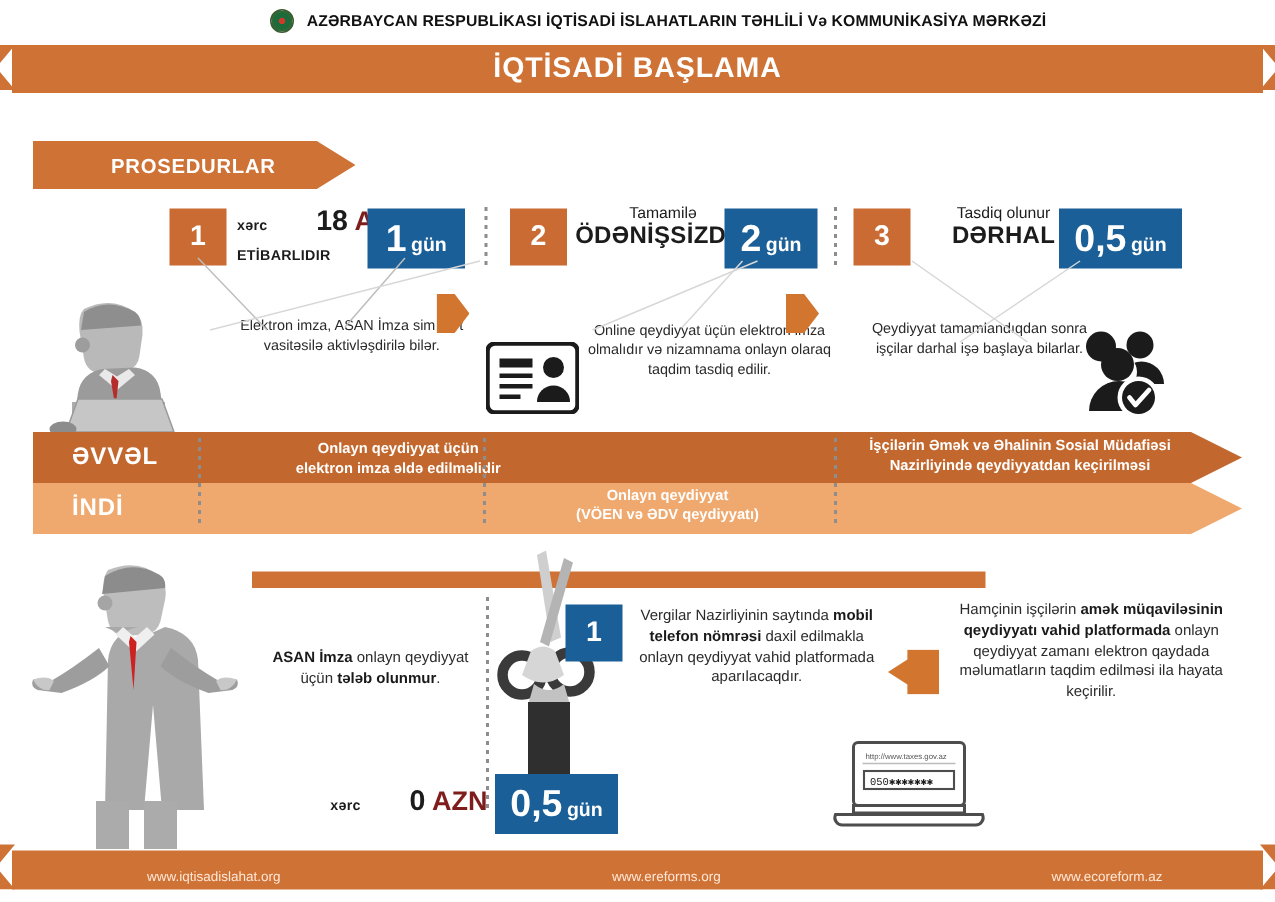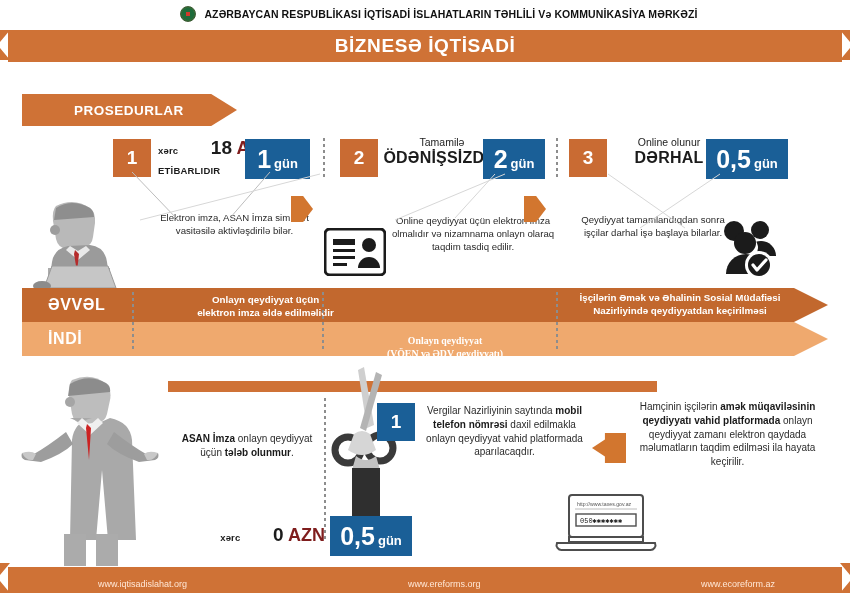--- a/index.html
+++ b/index.html
@@ -159,21 +159,21 @@
 <body>
 
 <div class="page">
 
   <div class="topbar">
     <div class="emblem"></div>
     <div class="org-title">AZƏRBAYCAN RESPUBLİKASI İQTİSADİ İSLAHATLARIN TƏHLİLİ Və KOMMUNİKASİYA MƏRKƏZİ</div>
   </div>
 
   <div class="title-band">
-    <span class="txt">BİZNESƏ İQTİSADİ</span>
+    <span class="txt">İQTİSADİ BAŞLAMA</span>
   </div>
 
   <div class="notch" style="left:0px; top:30px;">
     <svg width="26" height="30" viewBox="0 0 26 30">
         <path d="M0 0 L10 0 L0 12 Z M0 18 L10 30 L0 30 Z" fill="#cf7236"></path>
       </svg>
   </div>
   <div class="notch" style="left:824px; top:30px;">
     <svg width="26" height="30" viewBox="0 0 26 30">
         <path d="M26 0 L16 0 L26 12 Z M26 18 L16 30 L26 30 Z" fill="#cf7236"></path>
@@ -257,21 +257,21 @@
   <svg style="position:absolute; left:385px; top:172px; width:180px; height:52px;">
     <line x1="10" y1="48" x2="120" y2="2" stroke="#d7d7d7" stroke-width="1"></line>
     <line x1="110" y1="2" x2="70" y2="46" stroke="#d7d7d7" stroke-width="1"></line>
   </svg>
 
   <div class="chev" style="left:524px; top:196px;"></div>
 
   <div class="num-box orange" style="left:569px; top:139px;">3</div>
 
   <div class="cap" style="left:604px; top:137px; width:130px;">
-    <span class="small">Online olunur</span>
+    <span class="small">Tasdiq olunur</span>
     <span class="strong">DƏRHAL</span>
   </div>
 
   <div class="day-chip" style="left:706px; top:139px; width:82px;">
     <span class="val">0,5</span>
     <span class="unit">gün</span>
   </div>
 
   <div class="note" style="left:578px; top:214px; width:150px;">Qeydiyyat tamamlandıqdan sonra işçilar darhal işə başlaya bilarlar.</div>
 
@@ -316,21 +316,21 @@
     Onlayn qeydiyyat üçün<br>elektron imza əldə edilməlidir
   </div>
   <div class="band-text" style="left:525px; top:292px; width:310px;">
     İşçilərin Əmək və Əhalinin Sosial Müdafiəsi<br>Nazirliyində qeydiyyatdan keçirilməsi
   </div>
 
   <div class="band band-indi">
     <div class="bg"></div>
     <div class="label">İNDİ</div>
   </div>
-  <div class="band-text" style="left:335px; top:335px; width:220px;font-family:Liberation Serif, serif;">
+  <div class="band-text" style="left:335px; top:325px; width:220px;">
     Onlayn qeydiyyat<br>(VÖEN və ƏDV qeydiyyatı)
   </div>
 
   <div class="vdot" style="left:132px; top:292px; height:58px;"></div>
   <div class="vdot" style="left:322px; top:292px; height:58px;"></div>
   <div class="vdot" style="left:556px; top:292px; height:58px;"></div>
 
   <div class="fig" style="left:20px; top:374px;">
     <svg width="140" height="196" viewBox="0 0 140 196">
       <path d="M52 6 q20 -8 34 4 q6 6 4 16 l-3 14 q-2 8 -10 9 l-14 1 q-9 -1 -11 -10 l-3 -18 q-1 -11 3 -16 Z" fill="#bdbdbd"></path>

